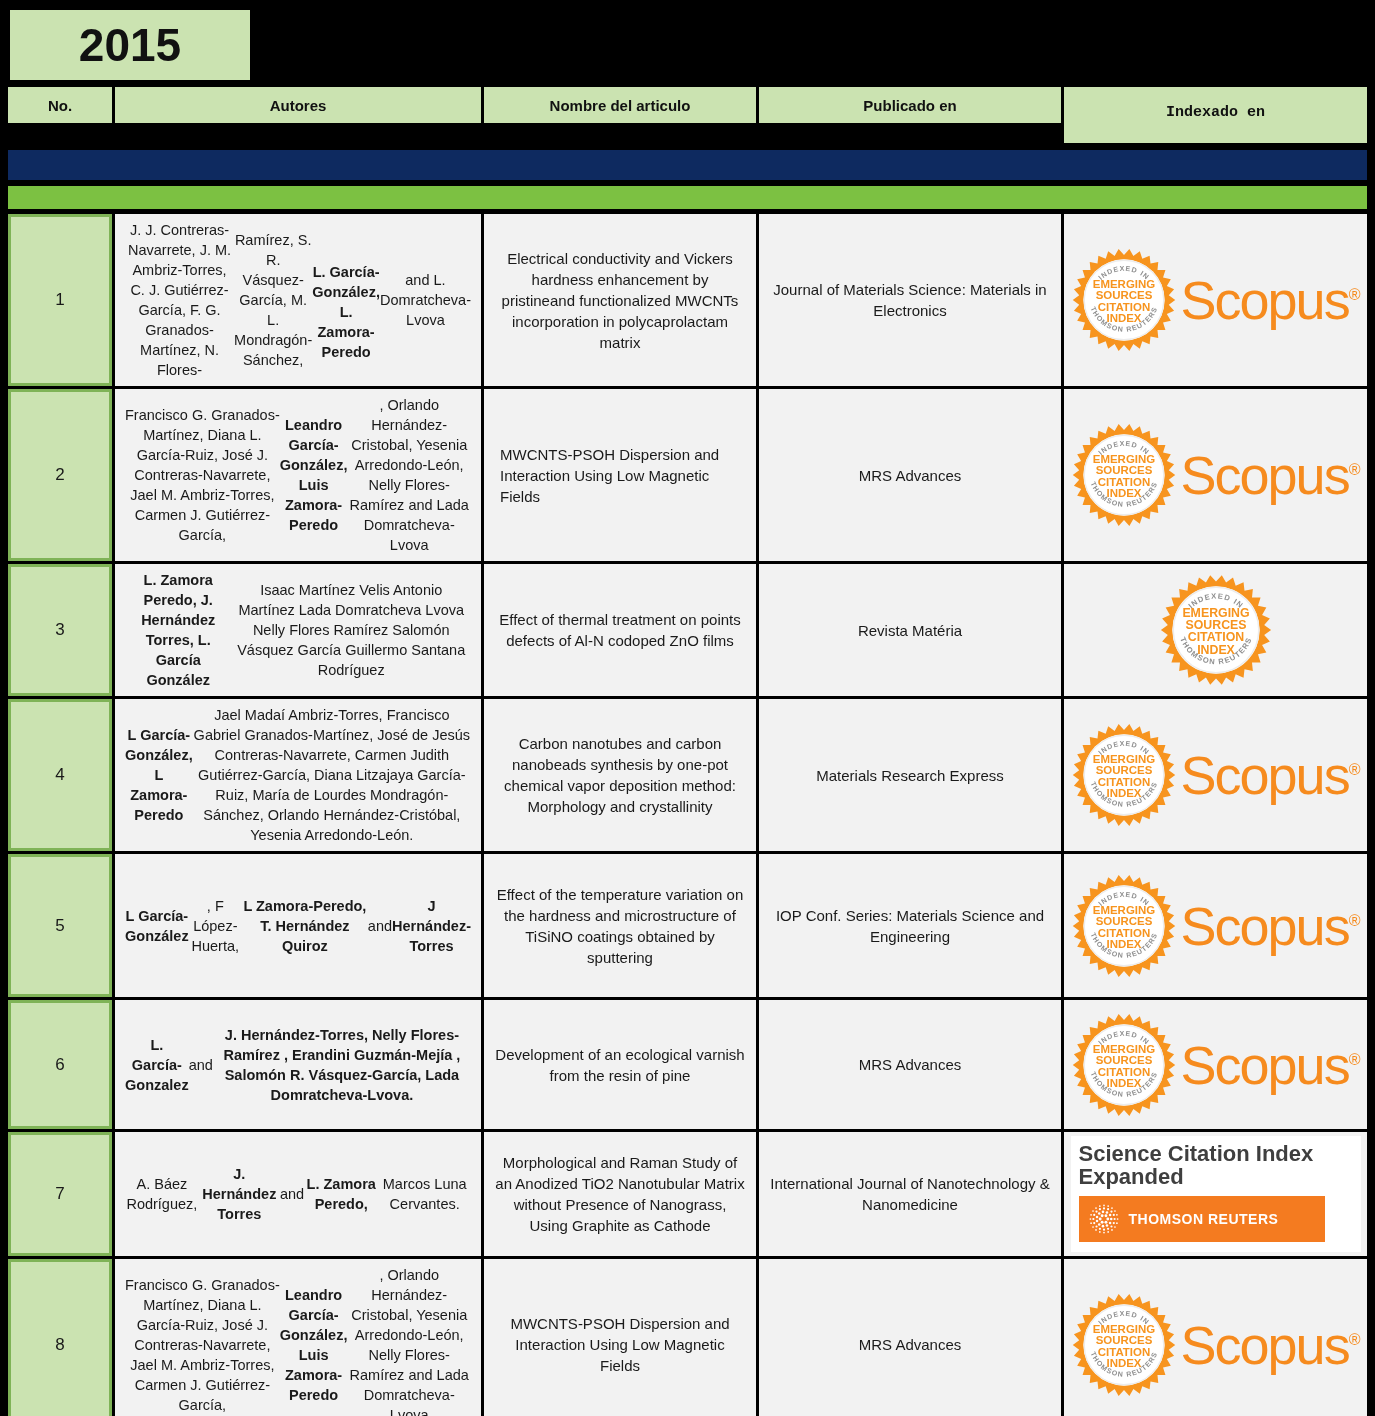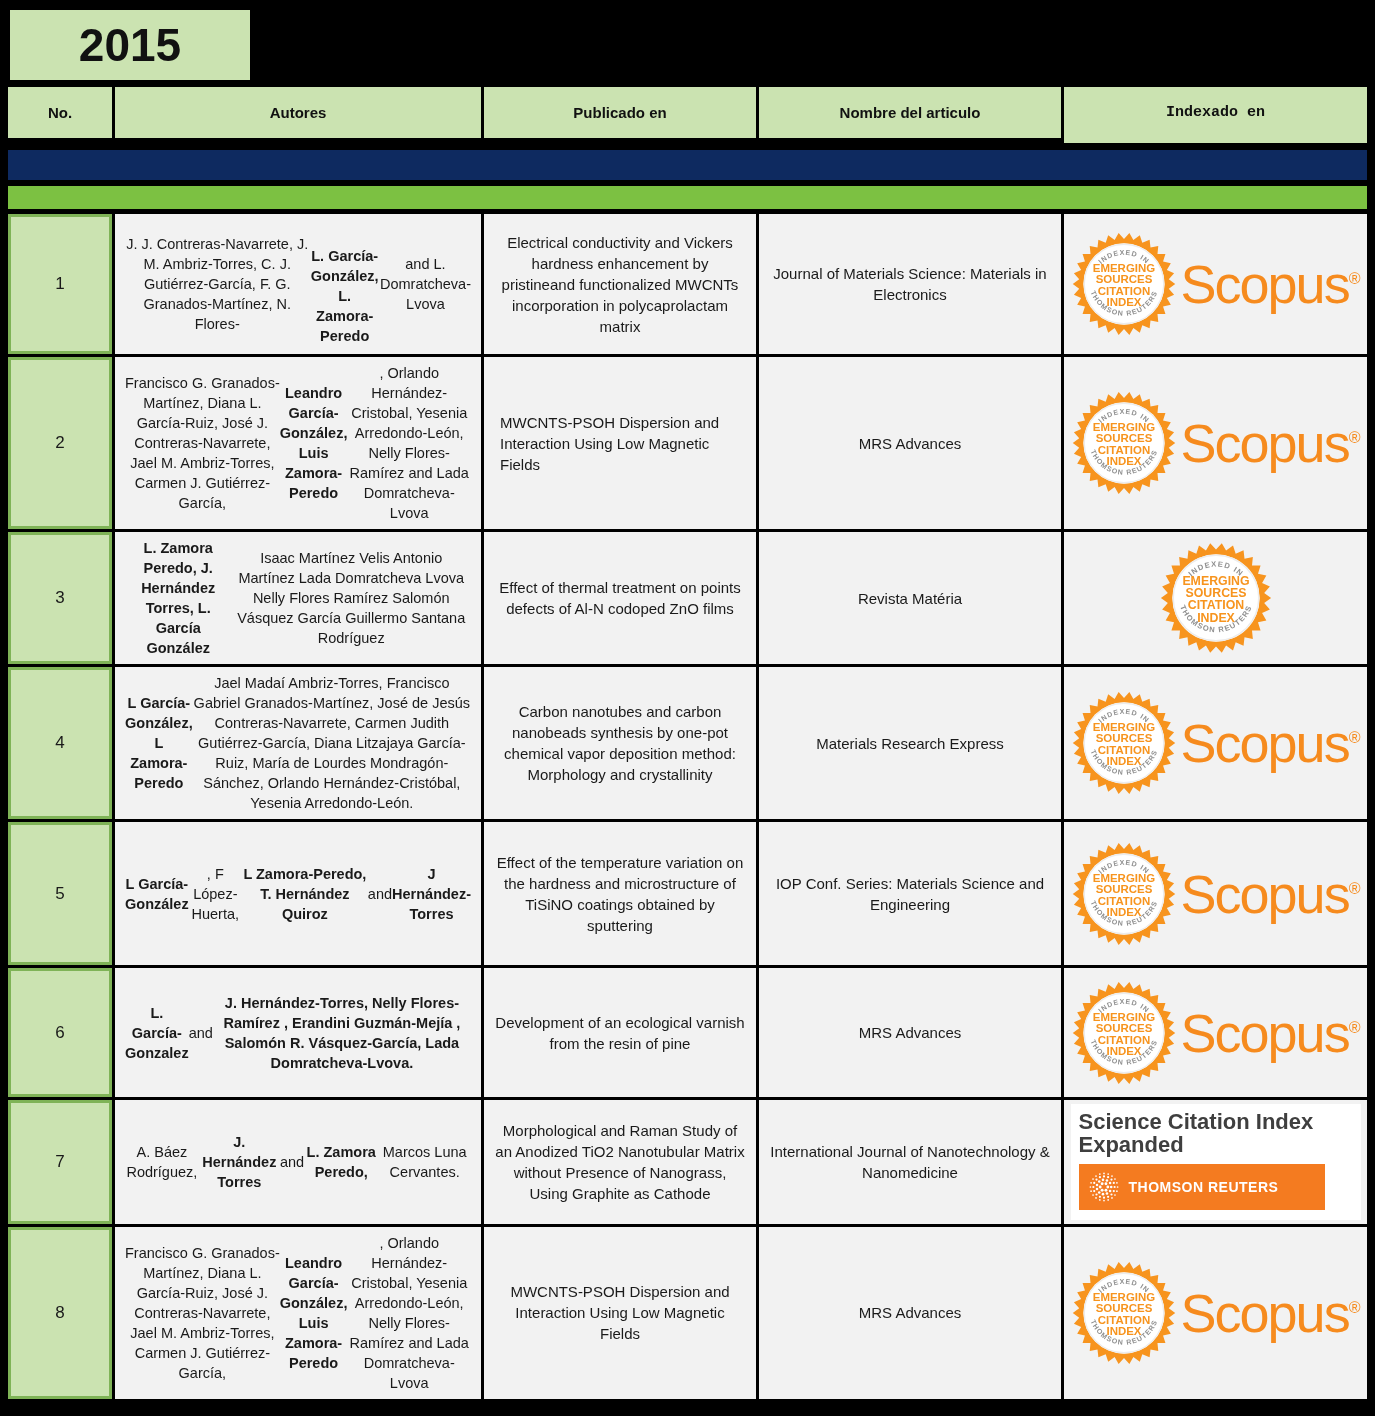--- a/index.html
+++ b/index.html
@@ -2,21 +2,21 @@
 <html><head>
 <meta charset="utf-8">
 <style>
   html,body{margin:0;padding:0;background:#000;}
   .page{position:relative;width:1375px;height:1416px;background:#000;overflow:hidden;
         font-family:"Liberation Sans",sans-serif;box-sizing:border-box;padding:8px;}
   .title-box{width:240px;height:70px;background:#cbe3b1;border:2px solid #000;
         display:flex;align-items:center;justify-content:center;
         font-size:46px;font-weight:bold;color:#111;margin-bottom:5px;}
   .grid{display:grid;grid-template-columns:104px 366px 272px 302px 303px;column-gap:3px;}
-  .header .cell-h{background:#cbe3b1;height:51px;display:flex;align-items:center;justify-content:center;
+  .header .cell-h{background:#cbe3b1;height:36px;display:flex;align-items:center;justify-content:center;
         font-weight:bold;font-size:15px;color:#111;text-align:center;}
   .header .cell-h:nth-child(5){align-items:flex-start;padding-top:17px;height:39px;font-family:Liberation Mono, monospace;}
   .bar-navy{height:30px;background:#0e2a60;margin:7px 0 6px 0;}
   .bar-green{height:23px;background:#7cc142;margin-bottom:5px;}
   #rows{display:flex;flex-direction:column;row-gap:3px;}
   .row{display:grid;grid-template-columns:104px 366px 272px 302px 303px;column-gap:3px;}
   .cell{background:#f2f2f2;display:flex;align-items:center;justify-content:center;
         text-align:center;color:#1a1a1a;box-sizing:border-box;padding:6px 10px;}
   .cell-no{background:#cbe3b1;border:3px solid #7fb357;font-size:17px;}
   .cell-authors{font-size:14.5px;line-height:1.38;}
@@ -47,34 +47,35 @@
 <body>
 
 <div class="page">
   <div class="title-box">
     <span>2015</span>
   </div>
 
   <div class="grid header">
     <div class="cell-h">No.</div>
     <div class="cell-h">Autores</div>
+    <div class="cell-h">Nombre del articulo</div>
     <div class="cell-h">Publicado en</div>
-    <div class="cell-h">Nombre del articulo</div>
     <div class="cell-h">Indexado en</div>
   </div>
 
   <div class="bar-navy"></div>
   <div class="bar-green"></div>
 
   <div id="rows">
   <div class="row">
     <div class="cell cell-no">1</div>
     <div class="cell cell-authors">
           <span>J. J. Contreras-Navarrete, J. M. Ambriz-Torres, C. J. Gutiérrez-García, F. G. Granados-Martínez, N. Flores-</span>
           <br>
+          <span>Ramírez, S. R. Vásquez-García, M. L. Mondragón-Sánchez, </span>
           <span style="font-weight: bold; margin-top: 24px;">L. García-González, L. Zamora-Peredo</span>
           <span> and L. Domratcheva-Lvova</span>
         </div>
     <div class="cell cell-article">Electrical conductivity and Vickers hardness enhancement by pristineand functionalized MWCNTs incorporation in polycaprolactam matrix</div>
     <div class="cell cell-published">Journal of Materials Science: Materials in Electronics</div>
     <div class="cell cell-badges">
           <svg viewBox="0 0 120 120" class="esci">
             <polygon points="118.0,60.0 110.7,65.3 116.7,72.1 108.5,75.8 113.0,83.6 104.2,85.5 106.9,94.1 97.9,94.1 98.8,103.1 90.0,101.3 89.0,110.2 80.7,106.6 77.9,115.2 70.6,109.9 66.1,117.7 60.0,111.0 53.9,117.7 49.4,109.9 42.1,115.2 39.3,106.6 31.0,110.2 30.0,101.3 21.2,103.1 22.1,94.1 13.1,94.1 15.8,85.5 7.0,83.6 11.5,75.8 3.3,72.1 9.3,65.3 2.0,60.0 9.3,54.7 3.3,47.9 11.5,44.2 7.0,36.4 15.8,34.5 13.1,25.9 22.1,25.9 21.2,16.9 30.0,18.7 31.0,9.8 39.3,13.4 42.1,4.8 49.4,10.1 53.9,2.3 60.0,9.0 66.1,2.3 70.6,10.1 77.9,4.8 80.7,13.4 89.0,9.8 90.0,18.7 98.8,16.9 97.9,25.9 106.9,25.9 104.2,34.5 113.0,36.4 108.5,44.2 116.7,47.9 110.7,54.7" fill="#F7941E"></polygon>
             <circle cx="60" cy="60" r="46" fill="#ffffff"></circle>
             <circle cx="60" cy="60" r="45" fill="none" stroke="#ececec" stroke-width="1.5"></circle>

